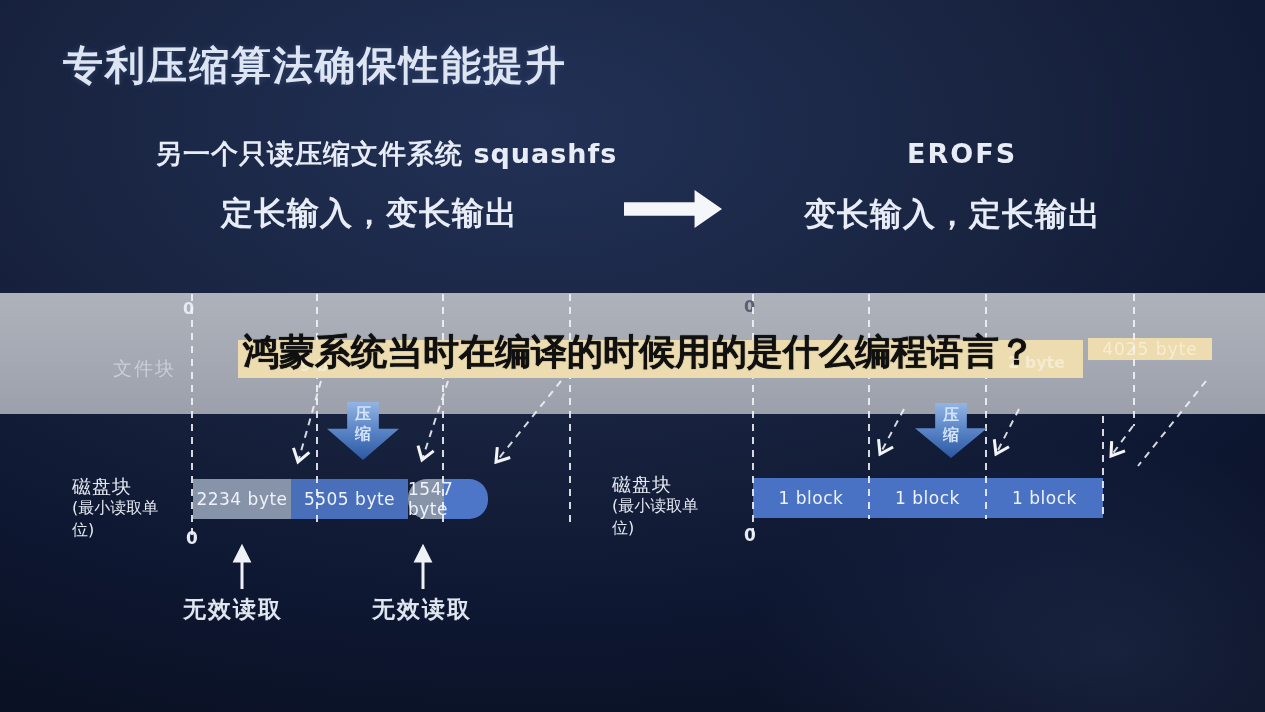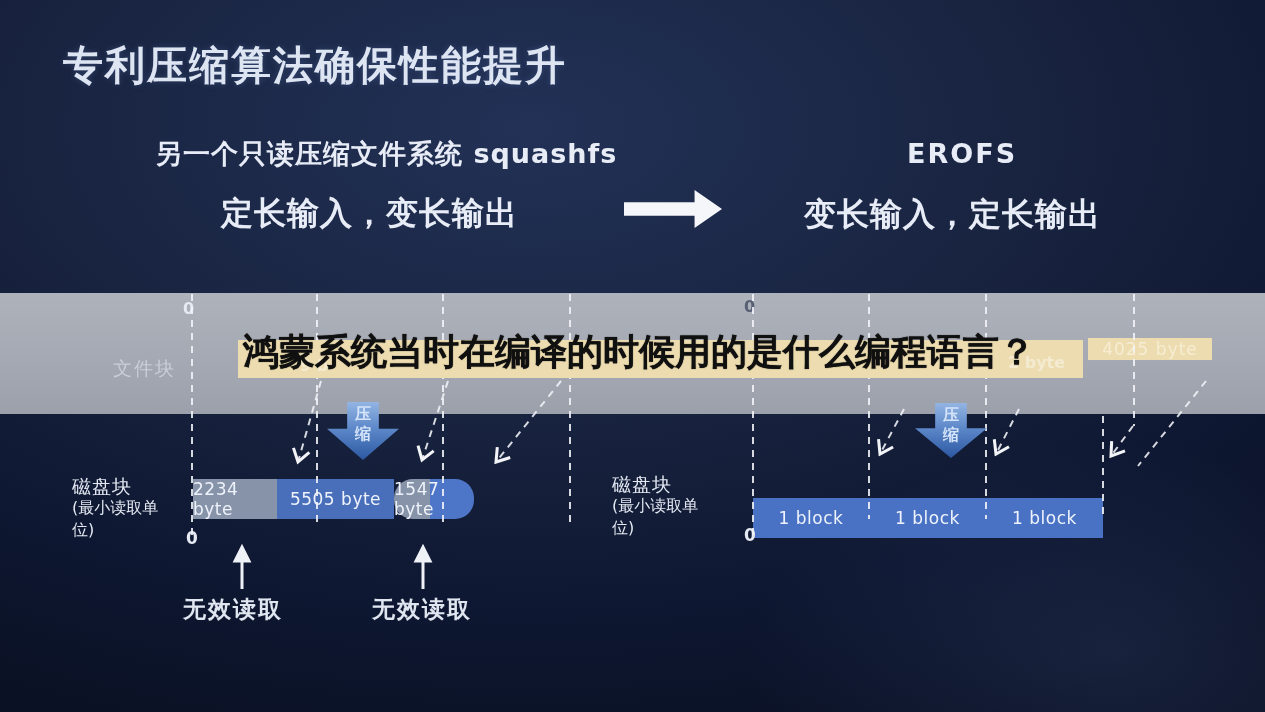--- a/index.html
+++ b/index.html
@@ -73,26 +73,26 @@
 
   <div class="abs band"></div>
 
   <div class="abs fileblock-label layer2" style="left:113px;top:356px;">文件块</div>
   <div class="abs origin origin-light layer2" style="left:183px;top:299px;">0</div>
   <div class="abs origin origin-dark layer2" style="left:744px;top:297px;">0</div>
 
   <div class="abs beige-box byte4025 layer2" style="left:1088px;top:338px;width:124px;height:22px;">4025 byte</div>
 
   <div class="abs disk-bar layer2" style="left:193px;top:479px;">
-    <div class="disk-seg seg-grey" style="width:84px;">2234 byte</div>
+    <div class="disk-seg seg-grey" style="width:98px;">2234 byte</div>
     <div class="disk-seg seg-blue" style="width:117px;">5505 byte</div>
     <div class="disk-seg seg-split" style="width:80px;border-radius:19px;">1547 byte</div>
   </div>
 
-  <div class="abs disk-bar layer2" style="left:753px;top:478px;margin-top:20px;">
+  <div class="abs disk-bar layer2" style="left:753px;top:478px;">
     <div class="disk-seg seg-rblue" style="width:116px;">1 block</div>
     <div class="disk-seg seg-rblue" style="width:117px;">1 block</div>
     <div class="disk-seg seg-rblue" style="width:117px;">1 block</div>
   </div>
 
   <div class="abs disk-label layer2" style="left:72px;top:475px;width:104px;">
     <div>磁盘块</div>
     <div class="l2">(最小读取单位)</div>
   </div>
   <div class="abs disk-label layer2" style="left:612px;top:473px;width:104px;">

